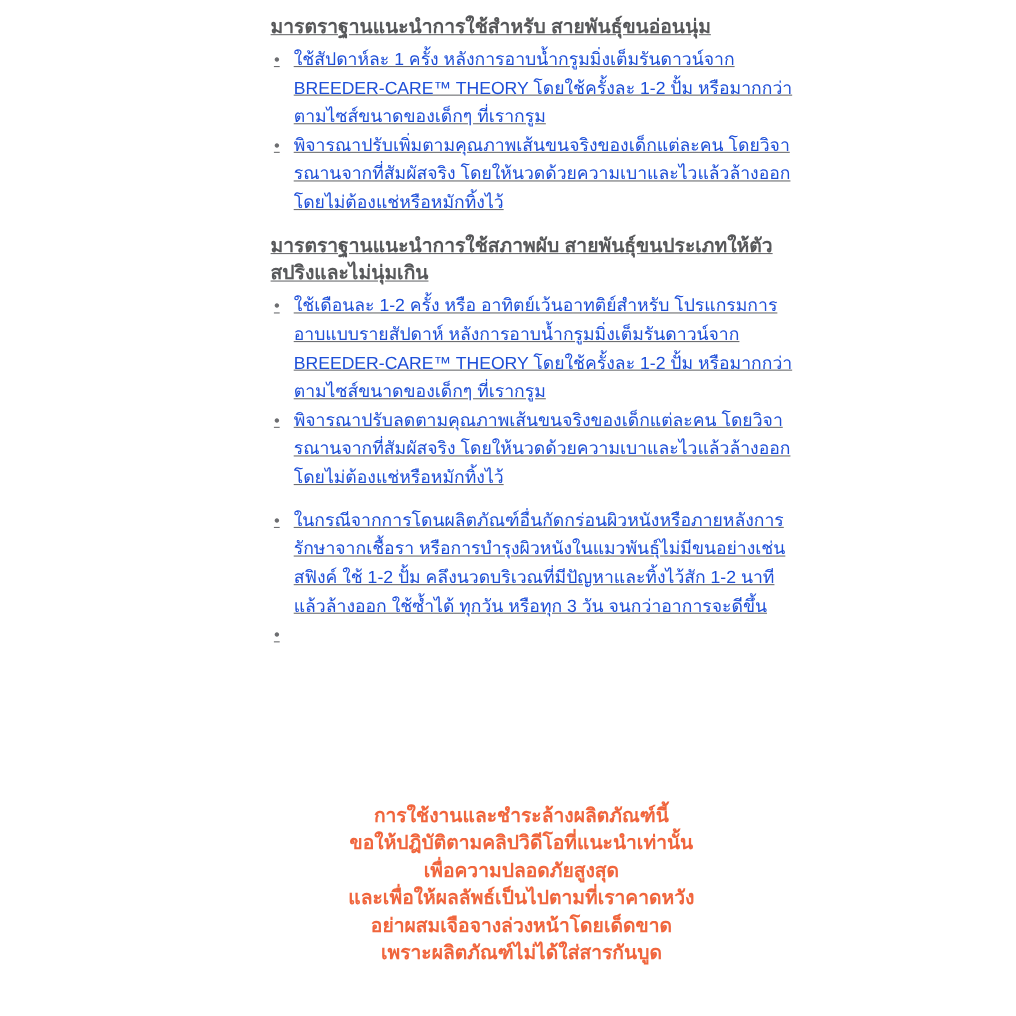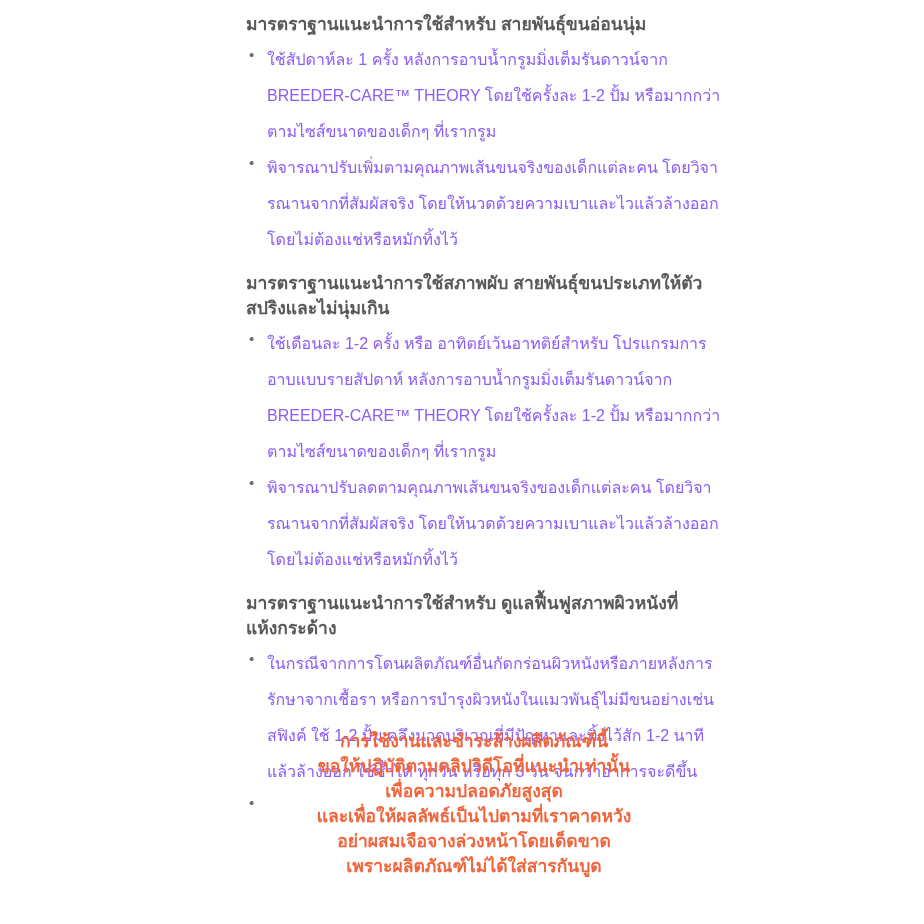--- a/index.html
+++ b/index.html
@@ -20,21 +20,21 @@
   }
   .content {
     position: absolute;
     left: 246px;
     top: 12px;
     width: 600px;
     color: #6d6e71;
     font-size: 16px;
     line-height: 25px;
   }
-  .section { margin: 0 0 13px 0; }
+  .section { margin: 0 0 13px 0; text-decoration: underline; }
   .heading {
     margin: 0 0 5px 0;
     font-size: 17.5px;
     line-height: 25px;
     font-weight: bold;
     color: #57585a;
     white-space: pre;
   }
   .bullets {
     list-style: none;
@@ -50,22 +50,22 @@
     flex: none;
     width: 21px;
     padding-left: 3px;
     font-size: 15px;
     line-height: 25px;
     color: #6d6e71;
   }
   .bullet-text {
     white-space: pre;
     font-size: 16px;
-    line-height: 36px;
-    color: #8b5cf6;
+    line-height: 26px;
+    color: #1d4ed8;
   }
   .warning {
     position: absolute;
     left: 0;
     top: 729px;
     width: 924px;
     text-align: center;
     font-size: 17.5px;
     line-height: 25px;
     font-weight: bold;
@@ -113,22 +113,20 @@
         <li class="bullet">
           <span class="dot">•</span>
           <span class="bullet-text">พิจารณาปรับลดตามคุณภาพเส้นขนจริงของเด็กแต่ละคน โดยวิจา
 รณานจากที่สัมผัสจริง โดยให้นวดด้วยความเบาและไวแล้วล้างออก
 โดยไม่ต้องแช่หรือหมักทิ้งไว้</span>
         </li>
       </ul>
     </div>
 
     <div class="section">
-      <h2 class="heading">มารตราฐานแนะนำการใช้สำหรับ ดูแลฟื้นฟูสภาพผิวหนังที่
-แห้งกระด้าง</h2>
       <ul class="bullets">
         <li class="bullet">
           <span class="dot">•</span>
           <span class="bullet-text">ในกรณีจากการโดนผลิตภัณฑ์อื่นกัดกร่อนผิวหนังหรือภายหลังการ
 รักษาจากเชื้อรา หรือการบำรุงผิวหนังในแมวพันธุ์ไม่มีขนอย่างเช่น
 สฟิงค์ ใช้ 1-2 ปั้ม คลึงนวดบริเวณที่มีปัญหาและทิ้งไว้สัก 1-2 นาที
 แล้วล้างออก ใช้ซ้ำได้ ทุกวัน หรือทุก 3 วัน จนกว่าอาการจะดีขึ้น</span>
         </li>
         <li class="bullet">
           <span class="dot">•</span>

